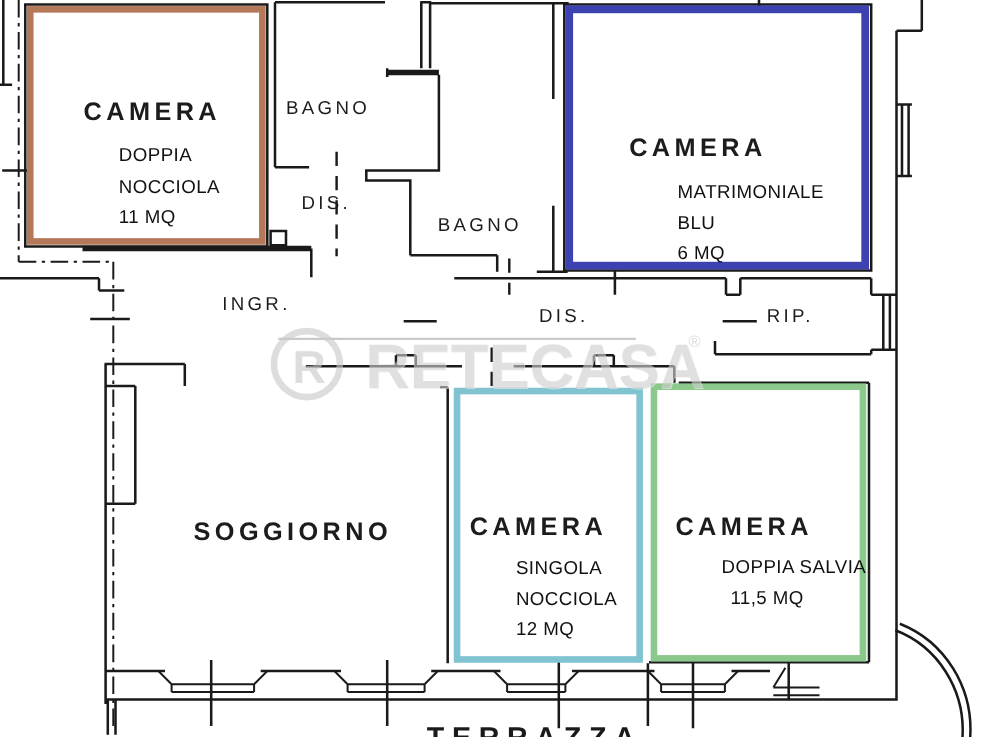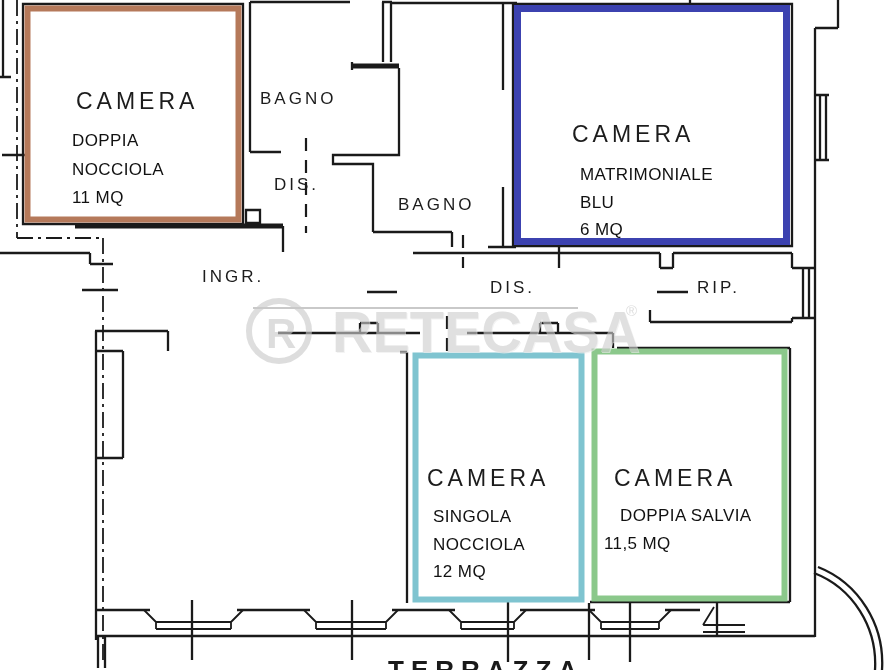--- a/index.html
+++ b/index.html
@@ -1,22 +1,22 @@
 <!DOCTYPE html>
 <html><head>
 <meta charset="utf-8">
 <style>
   html,body{margin:0;padding:0;background:#ffffff;}
   #plan{position:relative;width:893px;height:670px;background:#ffffff;overflow:hidden;
         font-family:"Liberation Sans", sans-serif;}
   #plan svg{position:absolute;left:0;top:0;z-index:1;}
   .lbl{position:absolute;z-index:3;color:#141414;white-space:nowrap;line-height:1;}
-  .cad{font-size:23px;letter-spacing:4px;font-weight:400;color:#1c1c1c;}
+  .cad{font-size:23px;letter-spacing:4px;font-weight:700;color:#1c1c1c;}
   .cad-sm{font-size:17px;letter-spacing:3px;font-weight:400;color:#1c1c1c;}
-  .sub{font-size:17px;letter-spacing:0.4px;font-weight:400;color:#111;}
+  .sub{font-size:17px;letter-spacing:0.4px;font-weight:400;color:#111;margin-left:36px;}
   #watermark{position:absolute;z-index:2;left:246px;top:294px;width:420px;height:80px;
              opacity:0.62;pointer-events:none;}
   #wm-circle{position:absolute;left:0;top:4px;width:66px;height:66px;border:6px solid #c9c9c9;
              border-radius:50%;box-sizing:border-box;}
   #wm-r{position:absolute;left:20px;top:16px;font-size:42px;font-weight:bold;color:#c9c9c9;}
   #wm-text{position:absolute;left:86px;top:6px;font-size:56px;font-weight:bold;
            letter-spacing:0px;color:#cecece;text-shadow:1px 1px 0 #ececec;transform:scaleY(1.02);}
   #wm-reg{position:absolute;left:380px;top:8px;font-size:15px;color:#c9c9c9;}
   #terrazza{overflow:hidden;height:14px;font-size:26px;font-weight:bold;letter-spacing:7px;color:#1a1a1a;}
 </style>
@@ -102,25 +102,26 @@
   <div class="lbl sub" style="left:580px;top:194px">BLU</div>
   <div class="lbl sub" style="left:580px;top:221px">6 MQ</div>
 
   <div class="lbl cad-sm" style="left:260px;top:90px">BAGNO</div>
   <div class="lbl cad-sm" style="left:398px;top:196px">BAGNO</div>
   <div class="lbl cad-sm" style="left:274px;top:176px">DIS.</div>
   <div class="lbl cad-sm" style="left:202px;top:268px">INGR.</div>
   <div class="lbl cad-sm" style="left:490px;top:279px">DIS.</div>
   <div class="lbl cad-sm" style="left:697px;top:279px">RIP.</div>
 
+  <div class="lbl cad" style="left:176px;top:472px">SOGGIORNO</div>
 
   <div class="lbl cad" style="left:427px;top:467px">CAMERA</div>
   <div class="lbl sub" style="left:433px;top:508px">SINGOLA</div>
   <div class="lbl sub" style="left:433px;top:536px">NOCCIOLA</div>
   <div class="lbl sub" style="left:433px;top:563px">12 MQ</div>
 
   <div class="lbl cad" style="left:614px;top:467px">CAMERA</div>
   <div class="lbl sub" style="left:620px;top:507px">DOPPIA SALVIA</div>
-  <div class="lbl sub" style="left:604px;top:535px">11,5 MQ</div>
+  <div class="lbl sub" style="left:628px;top:535px">11,5 MQ</div>
 
   <div class="lbl" id="terrazza" style="left:388px;top:657px">TERRAZZA</div>
 
 </div>
 
 </body></html>

